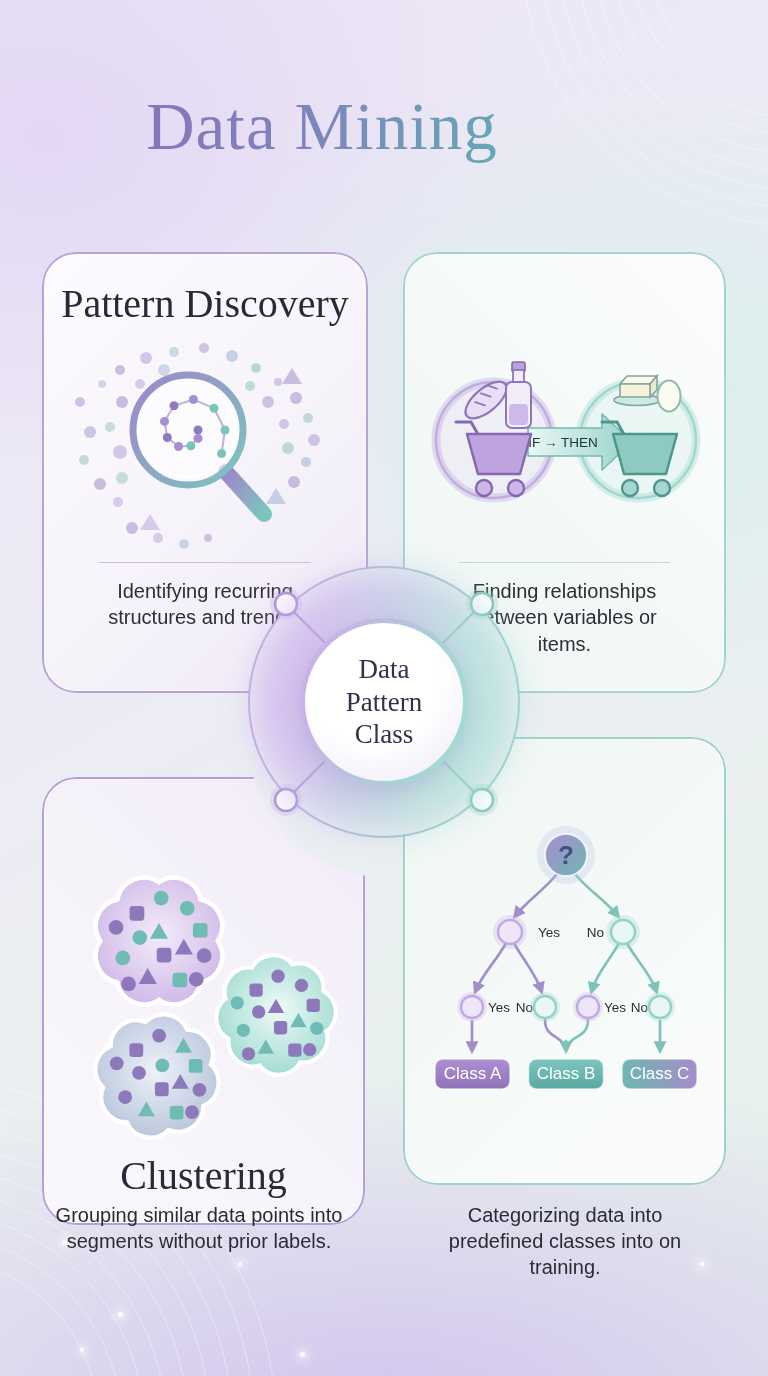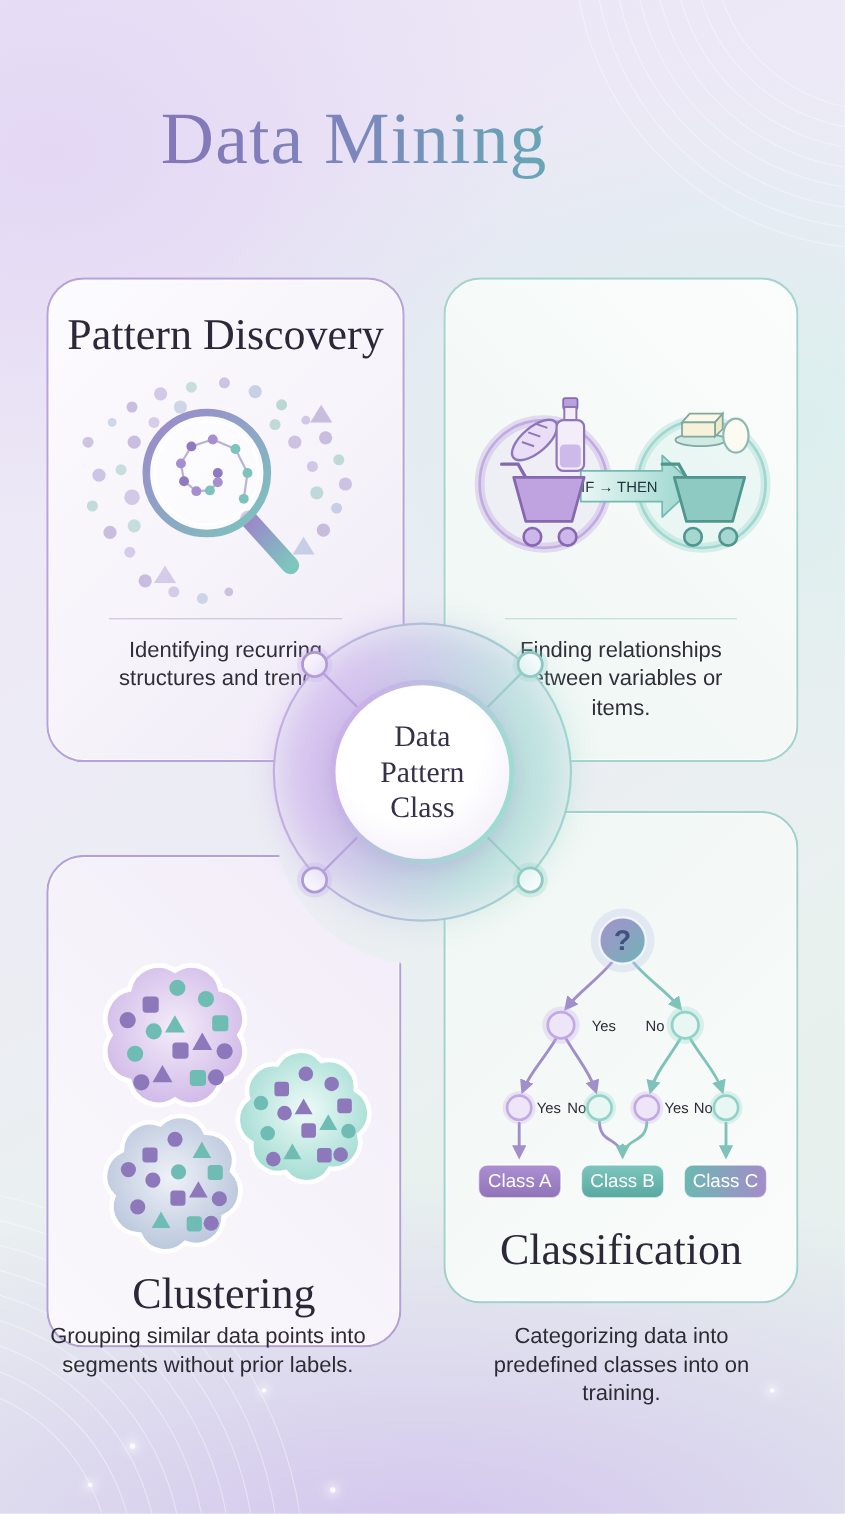--- a/index.html
+++ b/index.html
@@ -395,24 +395,23 @@
     </g>
     <g font-size="17" fill="#ffffff" text-anchor="middle">
       <rect x="30" y="240" width="75" height="30" rx="8" fill="url(#gradA)" stroke="rgba(255,255,255,.65)" stroke-width="1.5"></rect>
       <text x="67.5" y="260">Class A</text>
       <rect x="123.5" y="240" width="75" height="30" rx="8" fill="url(#gradB)" stroke="rgba(255,255,255,.65)" stroke-width="1.5"></rect>
       <text x="161" y="260">Class B</text>
       <rect x="217" y="240" width="75" height="30" rx="8" fill="url(#gradC)" stroke="rgba(255,255,255,.65)" stroke-width="1.5"></rect>
       <text x="254.5" y="260">Class C</text>
     </g>
   </svg>
-  <h2 class="title-bottom">Classification</h2>
 </section>
 
-<p class="below-desc" style="left:44px;top:1202px;width:290px">Grouping similar data points into segments without prior labels.</p>
+<p class="below-desc" style="left:54px;top:1202px;width:290px">Grouping similar data points into segments without prior labels.</p>
 <p class="below-desc" style="left:419px;top:1202px;width:292px">Categorizing data into predefined classes into on training.</p>
 
 <svg class="overlay" width="768" height="1376" viewBox="0 0 768 1376">
   <defs>
     <linearGradient id="ringGrad" x1="0" y1="0" x2="1" y2="0">
       <stop offset="0" stop-color="#b9a3dc"></stop>
         <stop offset="1" stop-color="#8fcfc6"></stop>
     </linearGradient>
   </defs>
   <circle cx="384" cy="702" r="135" fill="none" stroke="url(#ringGrad)" stroke-width="2" opacity=".85"></circle>

